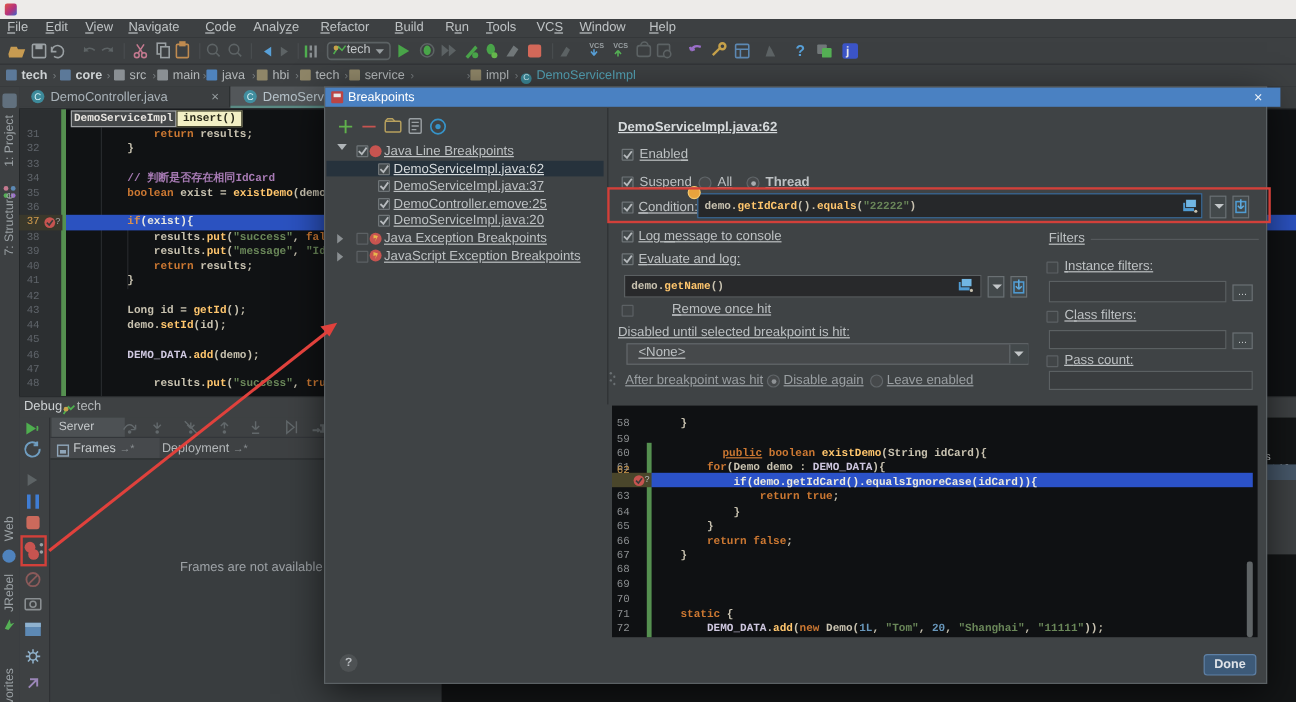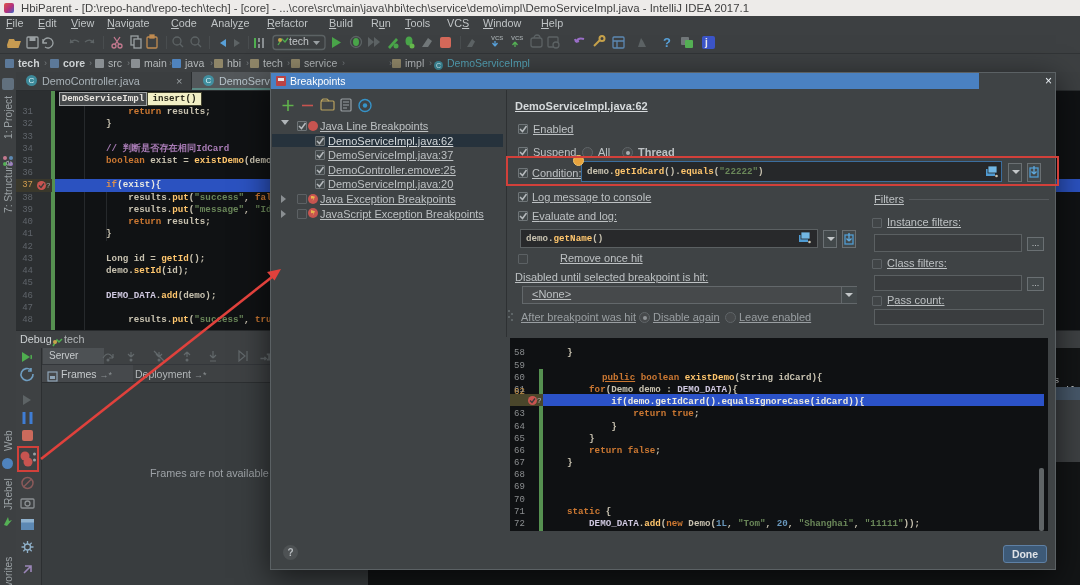--- a/index.html
+++ b/index.html
@@ -26,37 +26,36 @@
   .codeline{position:absolute;white-space:pre;font-family:"Liberation Mono",monospace;
             font-size:9.2px;line-height:12.2px;font-weight:bold;color:#c8c2b0;}
   .gnum{position:absolute;font-family:"Liberation Mono",monospace;font-size:9px;color:#5f646a;
         width:17px;text-align:right;}
   .pnum{position:absolute;left:243px;font-family:"Liberation Mono",monospace;font-size:9px;color:#8b8e90;}
   .kw{color:#cc7832;} .mth{color:#ffc66d;} .str{color:#6a8759;} .num{color:#6897bb;}
   .cmt{color:#a87bb5;} .sf{color:#cfc8e0;}
   
   #dlg{left:270px;top:72px;width:786px;height:498px;background:#3f4345;
        border:1px solid #5b6164;box-sizing:border-box;box-shadow:0 8px 30px rgba(0,0,0,.6);}
-  #dlgtitle{left:0;top:0;width:708px;height:16px;background:#4a81c2;color:#fff;
+  #dlgtitle{left:0;top:0;width:796px;height:16px;background:#4a81c2;color:#fff;
             font-size:10.5px;line-height:16px;}
   .lbl{position:absolute;color:#bdc1c3;font-size:11px;white-space:nowrap;text-decoration:underline;}
   .cb,.cbu{position:absolute;width:8px;height:8px;background:#43494b;border:1px solid #6f7578;border-radius:1px;}
   .cbu{background:#414547;border-color:#5c6164;}
   .cb svg{position:absolute;left:-1px;top:-2px;}
   .rad{position:absolute;width:9px;height:9px;border-radius:50%;background:#46494b;border:1px solid #606568;}
   .rdot{position:absolute;left:2.5px;top:2.5px;width:4px;height:4px;border-radius:50%;background:#a9adb0;}
   u{text-decoration:underline;}
 </style>
 </head>
 <body>
 <div id="root">
 
   <div class="abs" id="titlebar">
     <span class="abs" style="left:4px;top:3px;width:10px;height:10px;border-radius:2px;background:linear-gradient(135deg,#e05646,#b4317d 55%,#3a66c9);"></span>
-    <span style="margin-left:21px;">HbiParent - [D:\repo-hand\repo-tech\tech] - [core] - ...\core\src\main\java\hbi\tech\service\demo\impl\DemoServiceImpl.java - IntelliJ IDEA 2017.1</span>
   </div>
 
   <div class="abs" id="menubar">
     <span class="abs" style="left:6px;"><u>F</u>ile</span>
     <span class="abs" style="left:38px;"><u>E</u>dit</span>
     <span class="abs" style="left:71px;"><u>V</u>iew</span>
     <span class="abs" style="left:107px;"><u>N</u>avigate</span>
     <span class="abs" style="left:171px;"><u>C</u>ode</span>
     <span class="abs" style="left:211px;">Analy<u>z</u>e</span>
     <span class="abs" style="left:267px;"><u>R</u>efactor</span>

